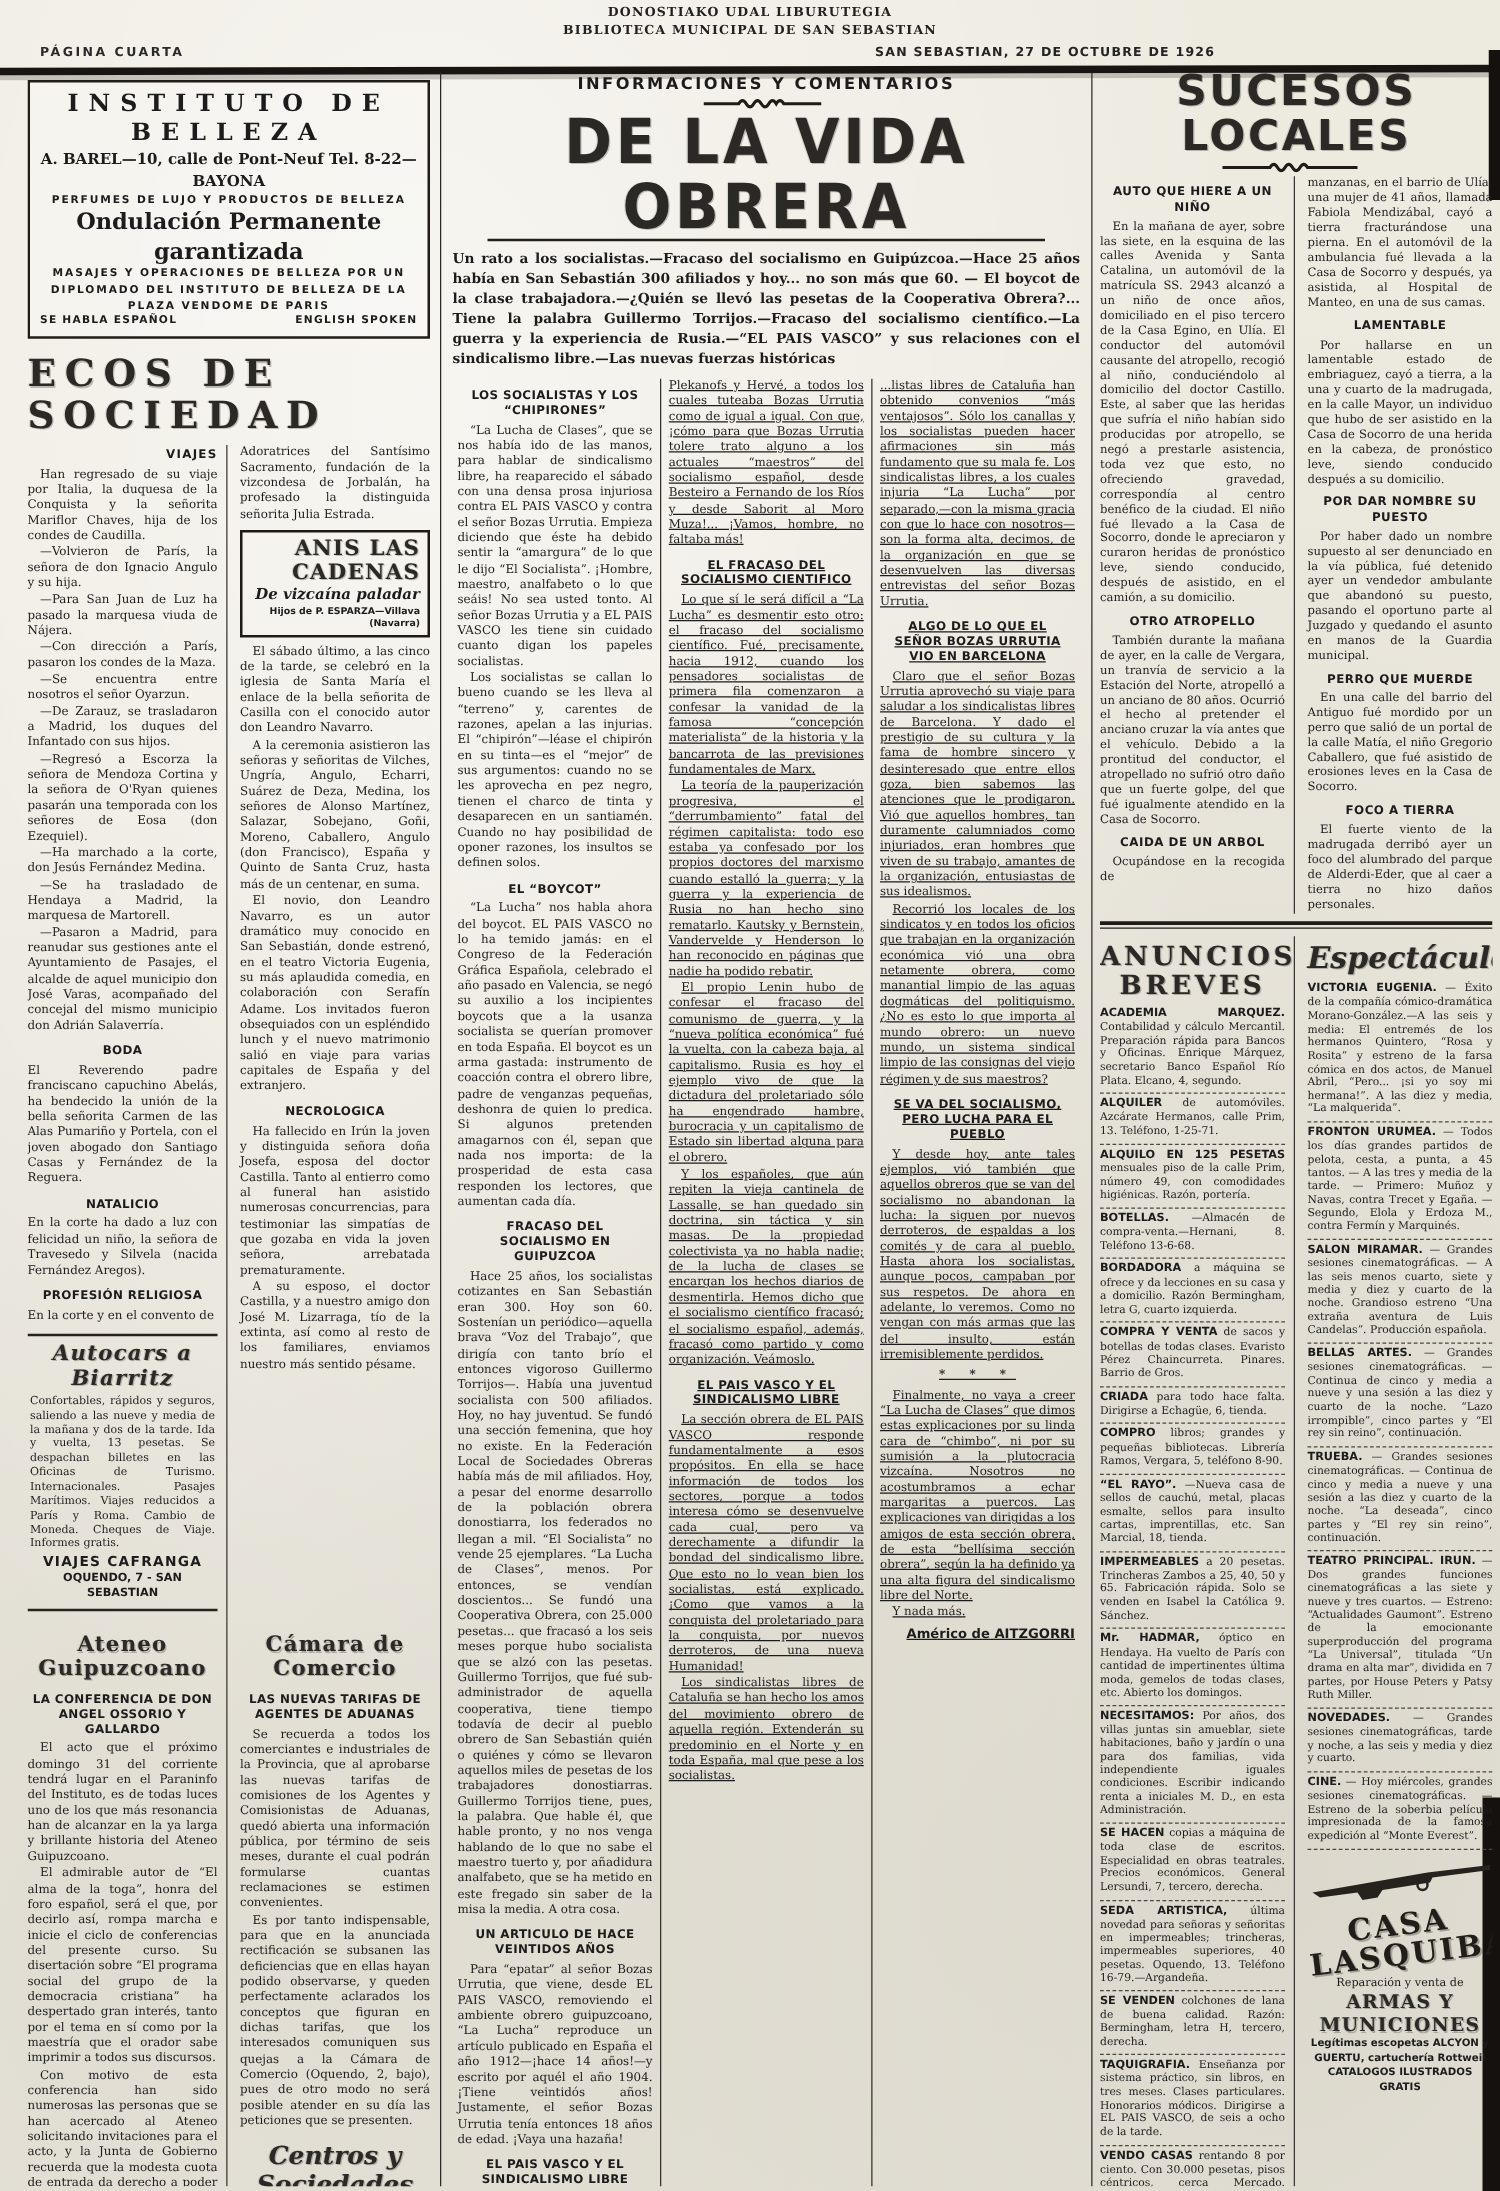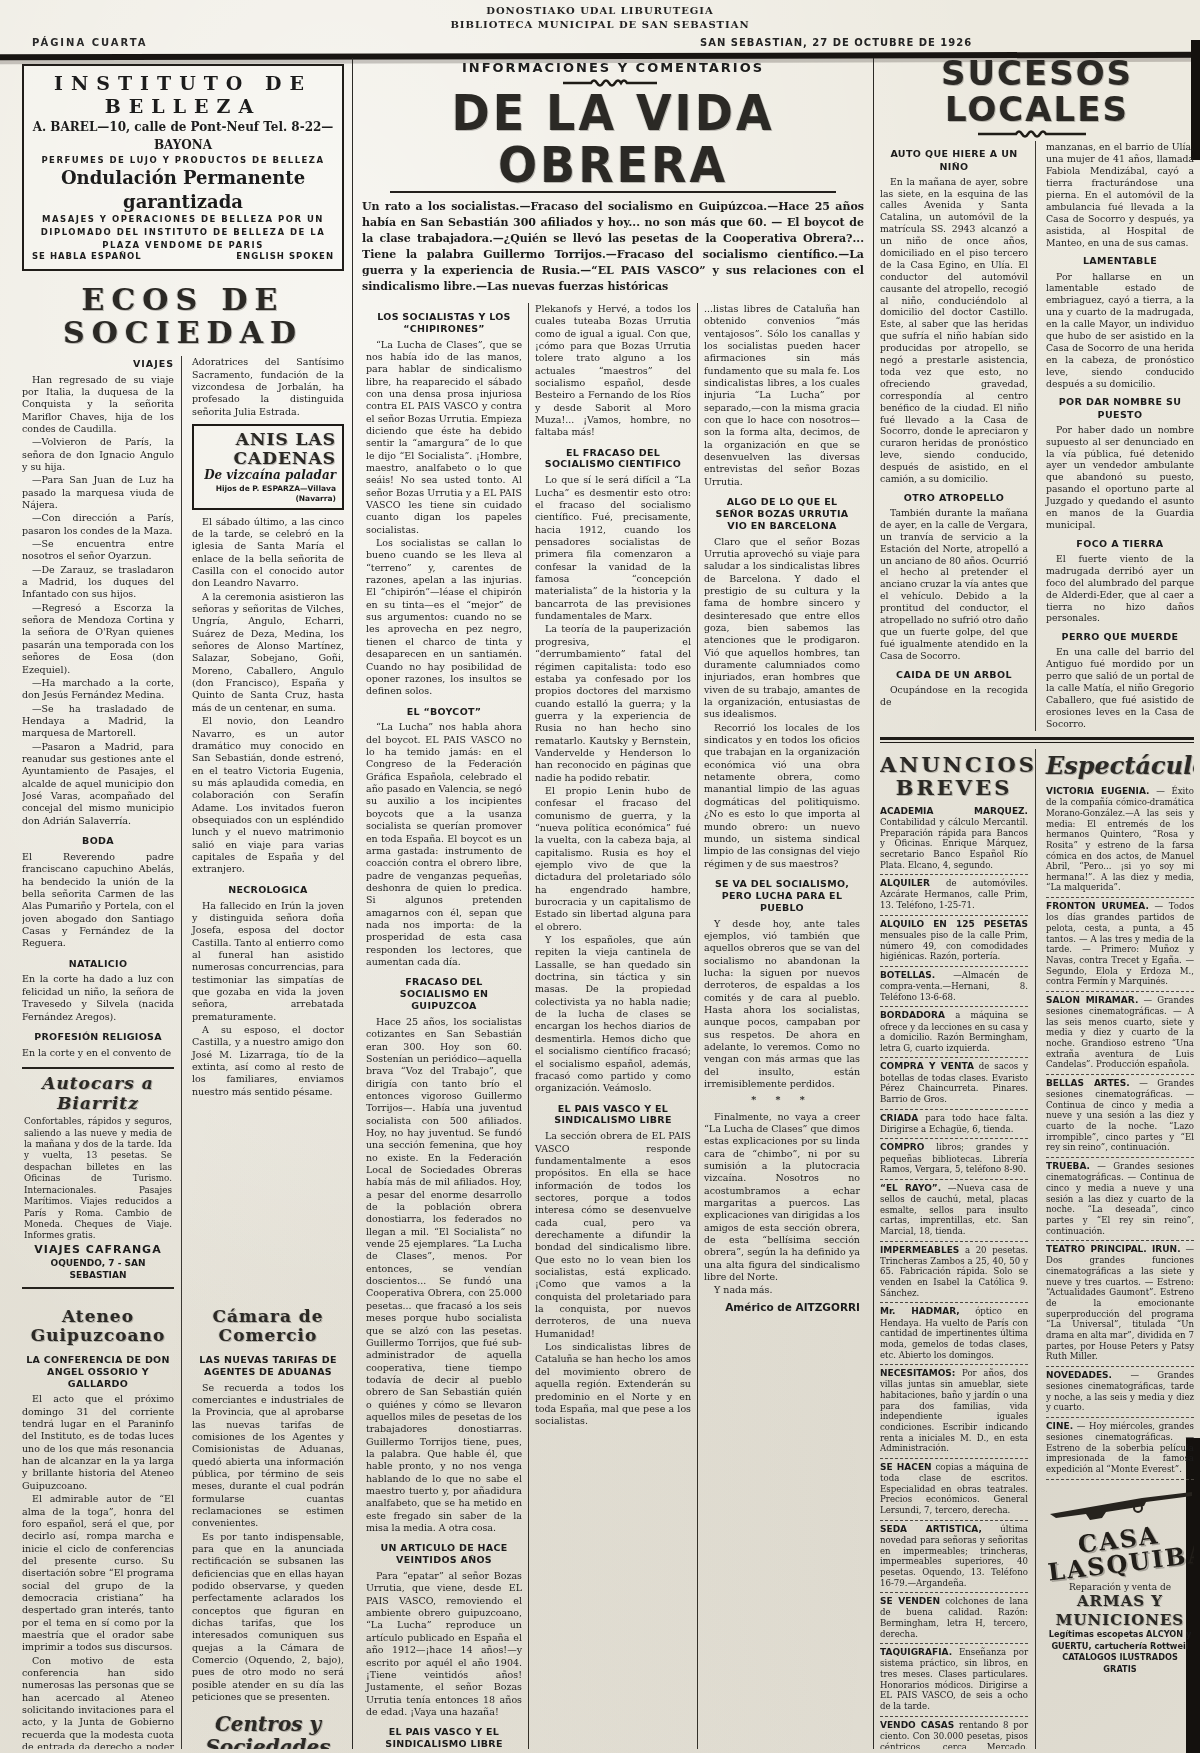--- a/index.html
+++ b/index.html
@@ -31,32 +31,32 @@
 
   .bt{font-size:9.5px;line-height:1.3;text-align:justify;}
   .bt p{margin:0 0 1px;text-indent:10px;}
   .bt p.noind{text-indent:0;}
   .shead{font-family:"DejaVu Sans",sans-serif;font-weight:bold;font-size:9.5px;line-height:1.25;
     text-align:center;margin:8px 4px 4px;letter-spacing:.3px;}
   .rlabel{font-family:"DejaVu Sans",sans-serif;font-weight:bold;font-size:9.5px;text-align:right;margin:2px 0 3px;letter-spacing:1px;}
   .distress{color:#2b2925;text-shadow:1px 1px 0 rgba(43,40,35,.28), -1px 0 0 rgba(43,40,35,.14);}
 
   
-  .ecos-title{font:bold 30px/1.1 "DejaVu Serif",serif;letter-spacing:7px;text-align:center;margin:8px 0 2px;}
+  .ecos-title{font:bold 30px/1.1 "DejaVu Serif",serif;letter-spacing:7px;margin:8px 0 2px;}
   .kicker{font:bold 13px/1.2 "DejaVu Sans",sans-serif;text-align:center;letter-spacing:2px;margin:2px 0 0;}
   .vida-title{font:bold 46px/1.05 "DejaVu Sans",sans-serif;letter-spacing:3px;text-align:center;
     margin:4px 0 0;transform:scaleY(1.08);}
   .sucesos-title{font:bold 34px/1.05 "DejaVu Sans",sans-serif;letter-spacing:2px;text-align:center;margin:0 0 2px;}
   .summary{font:bold 11px/1.45 "DejaVu Serif",serif;text-align:justify;margin:6px 2px 8px;}
   .sq{display:block;margin:2px auto 3px;}
   .longrule{border-top:2.5px solid #23201c;margin:4px 30px 0;}
 
   .midcols{display:flex;margin-top:2px;}
   .mcol{flex:1;min-width:0;padding:0 6px;}
-  .mcol + .mcol{border-left:1px solid #343129;}
+  .mcol + .mcol{border-left:1px solid #343129;text-decoration:underline;}
 
   
   .boxad{border:2px solid #201d19;padding:6px 8px;background:rgba(255,255,255,.25);}
   .belleza{text-align:center;margin-bottom:4px;}
   .bel-t{font:bold 19px/1.2 "DejaVu Serif",serif;letter-spacing:8px;}
   .bel-a{font:bold 12px/1.5 "DejaVu Serif",serif;}
   .bel-s{font:bold 8.5px/1.5 "DejaVu Sans",sans-serif;letter-spacing:1.5px;}
   .bel-h{font:bold 18px/1.3 "DejaVu Serif",serif;}
   .bel-row{display:flex;justify-content:space-between;font:bold 8.5px/1.4 "DejaVu Sans",sans-serif;letter-spacing:1px;}
 
@@ -286,27 +286,27 @@
               <div class="suc-h">LAMENTABLE</div>
               <p>Por hallarse en un lamentable estado de embriaguez, cayó a tierra, a la una y cuarto de la madrugada, en la calle Mayor, un individuo que hubo de ser asistido en la Casa de Socorro de una herida en la cabeza, de pronóstico leve, siendo conducido después a su domicilio.</p>
             </div>
 
             <div>
               <div class="suc-h">POR DAR NOMBRE SU PUESTO</div>
               <p>Por haber dado un nombre supuesto al ser denunciado en la vía pública, fué detenido ayer un vendedor ambulante que abandonó su puesto, pasando el oportuno parte al Juzgado y quedando el asunto en manos de la Guardia municipal.</p>
             </div>
 
             <div>
+              <div class="suc-h">PERRO QUE MUERDE</div>
+              <p>En una calle del barrio del Antiguo fué mordido por un perro que salió de un portal de la calle Matía, el niño Gregorio Caballero, que fué asistido de erosiones leves en la Casa de Socorro.</p>
+            </div>
+
+            <div>
               <div class="suc-h">FOCO A TIERRA</div>
               <p>El fuerte viento de la madrugada derribó ayer un foco del alumbrado del parque de Alderdi-Eder, que al caer a tierra no hizo daños personales.</p>
-            </div>
-
-            <div>
-              <div class="suc-h">PERRO QUE MUERDE</div>
-              <p>En una calle del barrio del Antiguo fué mordido por un perro que salió de un portal de la calle Matía, el niño Gregorio Caballero, que fué asistido de erosiones leves en la Casa de Socorro.</p>
             </div>
           </div>
       </div>
     </div>
 
     <div class="hr-heavy"></div>
 
     <div class="tworow">
       <div class="subcol">
         <div class="anun-t distress">ANUNCIOS BREVES</div>

